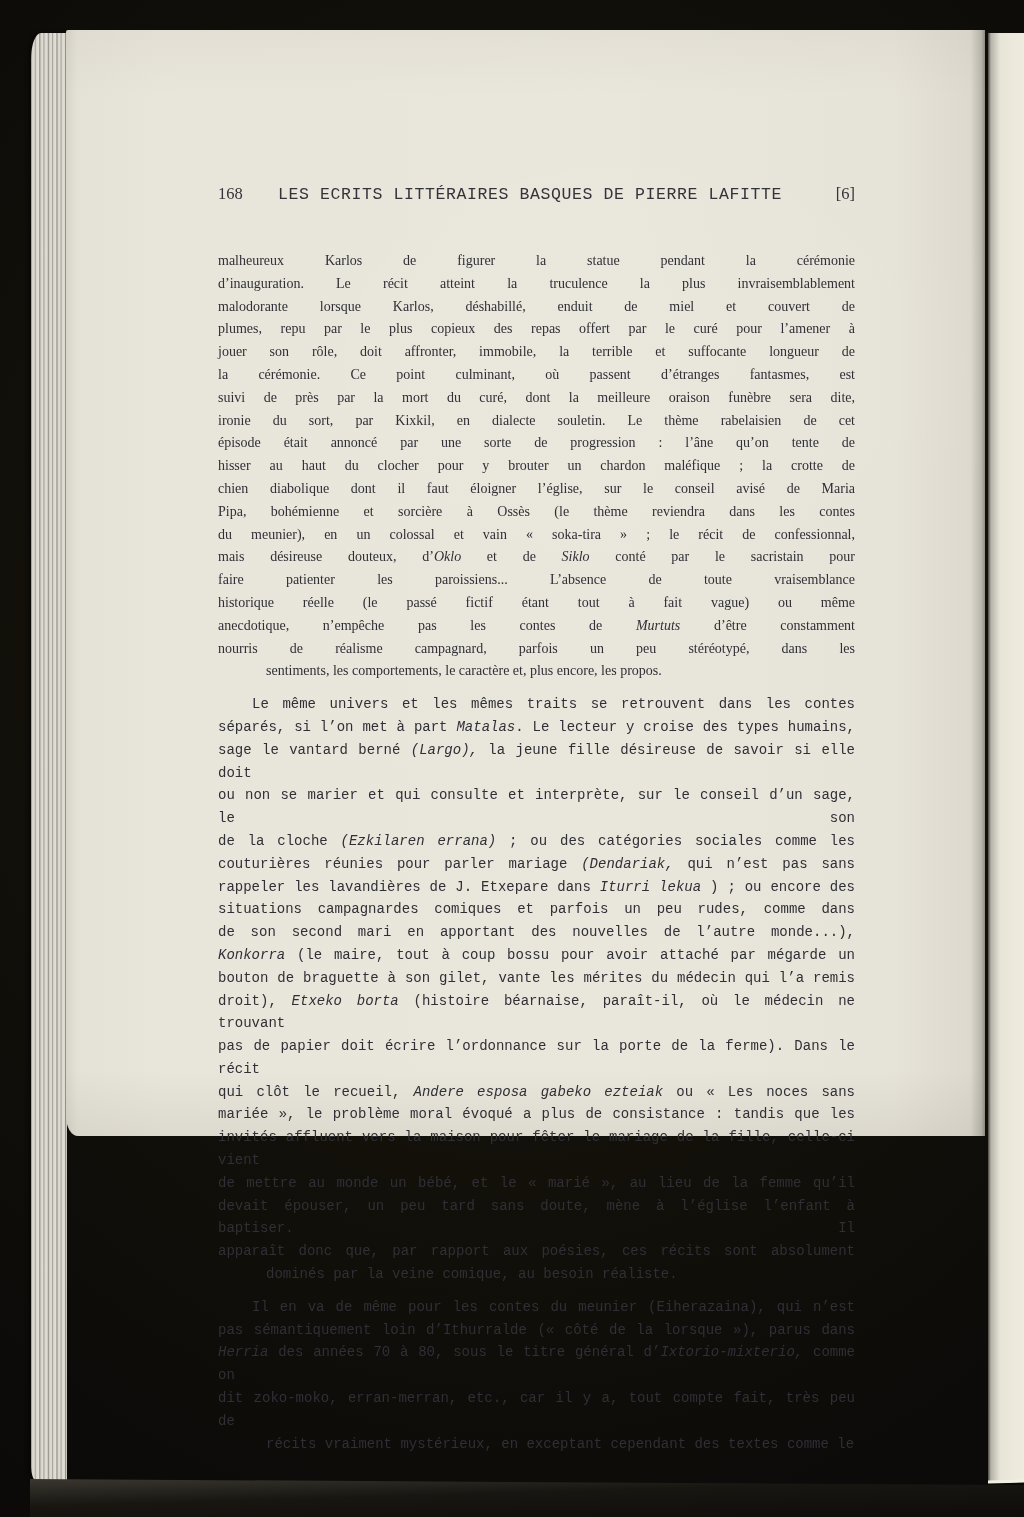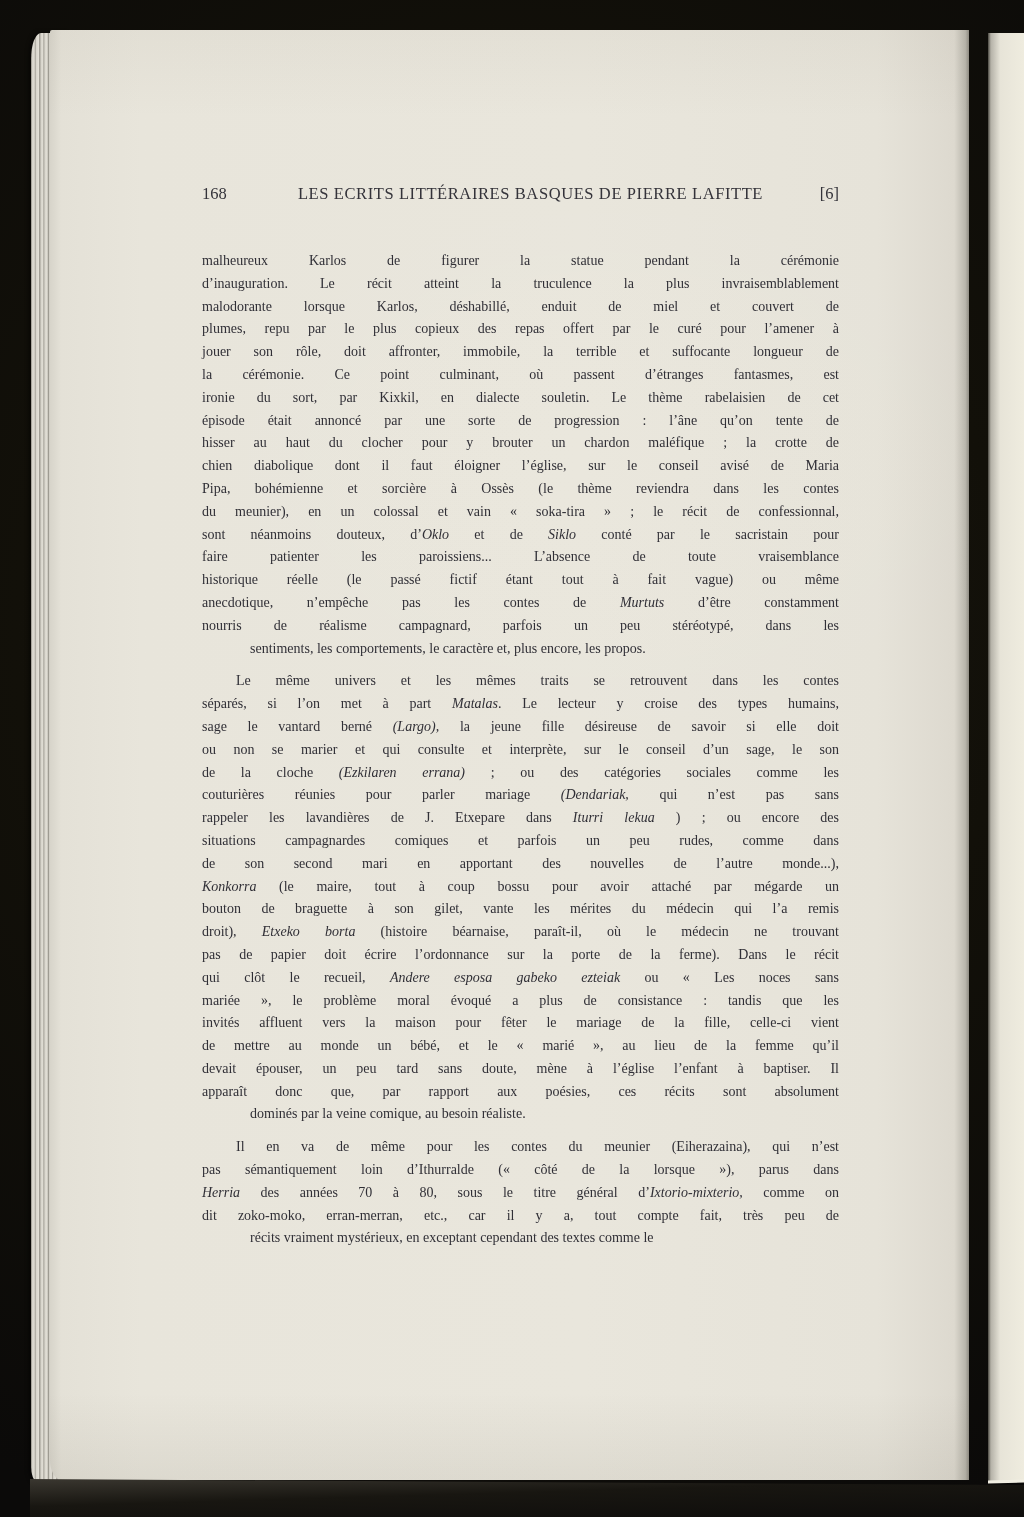--- a/index.html
+++ b/index.html
@@ -23,22 +23,22 @@
       repeating-linear-gradient(90deg,
         #8f8c83 0px, #d6d3ca 1.4px, #e0ddd4 3.2px,
         #a6a39a 4.2px, #d9d6cd 5.4px, #e3e0d7 7.6px, #9b988f 8.6px);
     border-radius: 10px 0 0 6px / 26px 0 0 14px;
     box-shadow: -2px 0 4px rgba(0,0,0,0.6);
   }
 
   
   .page {
     position: absolute;
-    left: 50px; top: 30px;
-    width: 919px; height: 1450px;
+    left: 66px; top: 30px;
+    width: 919px; height: 1106px;
     background:
       radial-gradient(ellipse 700px 500px at 60% 30%, rgba(255,252,240,0.05), transparent 70%),
       linear-gradient(180deg, rgba(120,110,90,0.05) 0%, rgba(0,0,0,0) 6%, rgba(0,0,0,0) 94%, rgba(80,75,60,0.08) 100%),
       linear-gradient(90deg, #d7d4ca 0%, #e4e1d7 1.2%, #e8e5db 10%, #e9e6dc 58%, #e6e3d9 90%, #ddd9cf 98.4%, #b9b6ac 99.6%, #8f8c83 100%);
     border-radius: 2px 0 0 12px / 2px 0 0 20px;
   }
 
   
   .facing-page {
     position: absolute;
@@ -69,34 +69,34 @@
     position: absolute;
     top: 153px; left: 152px;
     width: 637px;
     display: flex;
     align-items: baseline;
     font-size: 16.5px;
     line-height: 22px;
     color: #34333a;
   }
   .page-header .num   { min-width: 60px; text-align: left; }
-  .page-header .title { flex: 1; text-align: center; letter-spacing: 0.6px; white-space: nowrap; }
+  .page-header .title { flex: 1; letter-spacing: 0.6px; white-space: nowrap; font-family: Liberation Mono, monospace; }
   .page-header .issue { min-width: 40px; text-align: right; }
 
   
   .text-block {
     position: absolute;
     top: 220px; left: 152px;
     width: 637px;
     font-size: 14px;
     line-height: 22.8px;
     color: #302f36;
   }
   .para { margin: 0; }
-  .para + .para { margin-top: 10px; }
+  .para + .para { margin-top: 10px; font-family: Liberation Mono, monospace; }
   .line {
     text-align: justify;
     text-align-last: justify;
     -moz-text-align-last: justify;
   }
   .line.last {
     text-align-last: left;
     margin-left: 48px;
     -moz-text-align-last: left;
   }
@@ -118,27 +118,28 @@
     </div>
 
     <div class="text-block">
         <div class="para">
           <div class="line"><span>malheureux Karlos de figurer la statue pendant la cérémonie</span></div>
           <div class="line"><span>d’inauguration. Le récit atteint la truculence la plus invraisemblablement</span></div>
           <div class="line"><span>malodorante lorsque Karlos, déshabillé, enduit de miel et couvert de</span></div>
           <div class="line"><span>plumes, repu par le plus copieux des repas offert par le curé pour l’amener à</span></div>
           <div class="line"><span>jouer son rôle, doit affronter, immobile, la terrible et suffocante longueur de</span></div>
           <div class="line"><span>la cérémonie. Ce point culminant, où passent d’étranges fantasmes, est</span></div>
+          <div class="line"><span>suivi de près par la mort du curé, dont la meilleure oraison funèbre sera dite,</span></div>
           <div class="line"><span>ironie du sort, par Kixkil, en dialecte souletin. Le thème rabelaisien de cet</span></div>
           <div class="line"><span>épisode était annoncé par une sorte de progression : l’âne qu’on tente de</span></div>
           <div class="line"><span>hisser au haut du clocher pour y brouter un chardon maléfique ; la crotte de</span></div>
           <div class="line"><span>chien diabolique dont il faut éloigner l’église, sur le conseil avisé de Maria</span></div>
           <div class="line"><span>Pipa, bohémienne et sorcière à Ossès (le thème reviendra dans les contes</span></div>
           <div class="line"><span>du meunier), en un colossal et vain « soka-tira » ; le récit de confessionnal,</span></div>
-          <div class="line"><span>sont néanmoins douteux, d’</span><i>Oklo</i><span> et de </span><i>Siklo</i><span> conté par le sacristain pour</span></div>
+          <div class="line"><span>mais désireuse douteux, d’</span><i>Oklo</i><span> et de </span><i>Siklo</i><span> conté par le sacristain pour</span></div>
           <div class="line"><span>faire patienter les paroissiens... L’absence de toute vraisemblance</span></div>
           <div class="line"><span>historique réelle (le passé fictif étant tout à fait vague) ou même</span></div>
           <div class="line"><span>anecdotique, n’empêche pas les contes de </span><i>Murtuts</i><span> d’être constamment</span></div>
           <div class="line"><span>nourris de réalisme campagnard, parfois un peu stéréotypé, dans les</span></div>
           <div class="line last"><span>sentiments, les comportements, le caractère et, plus encore, les propos.</span></div>
         </div>
         <div class="para indent">
           <div class="line"><span>Le même univers et les mêmes traits se retrouvent dans les contes</span></div>
           <div class="line"><span>séparés, si l’on met à part </span><i>Matalas</i><span>. Le lecteur y croise des types humains,</span></div>
           <div class="line"><span>sage le vantard berné </span><i>(Largo),</i><span> la jeune fille désireuse de savoir si elle doit</span></div>

